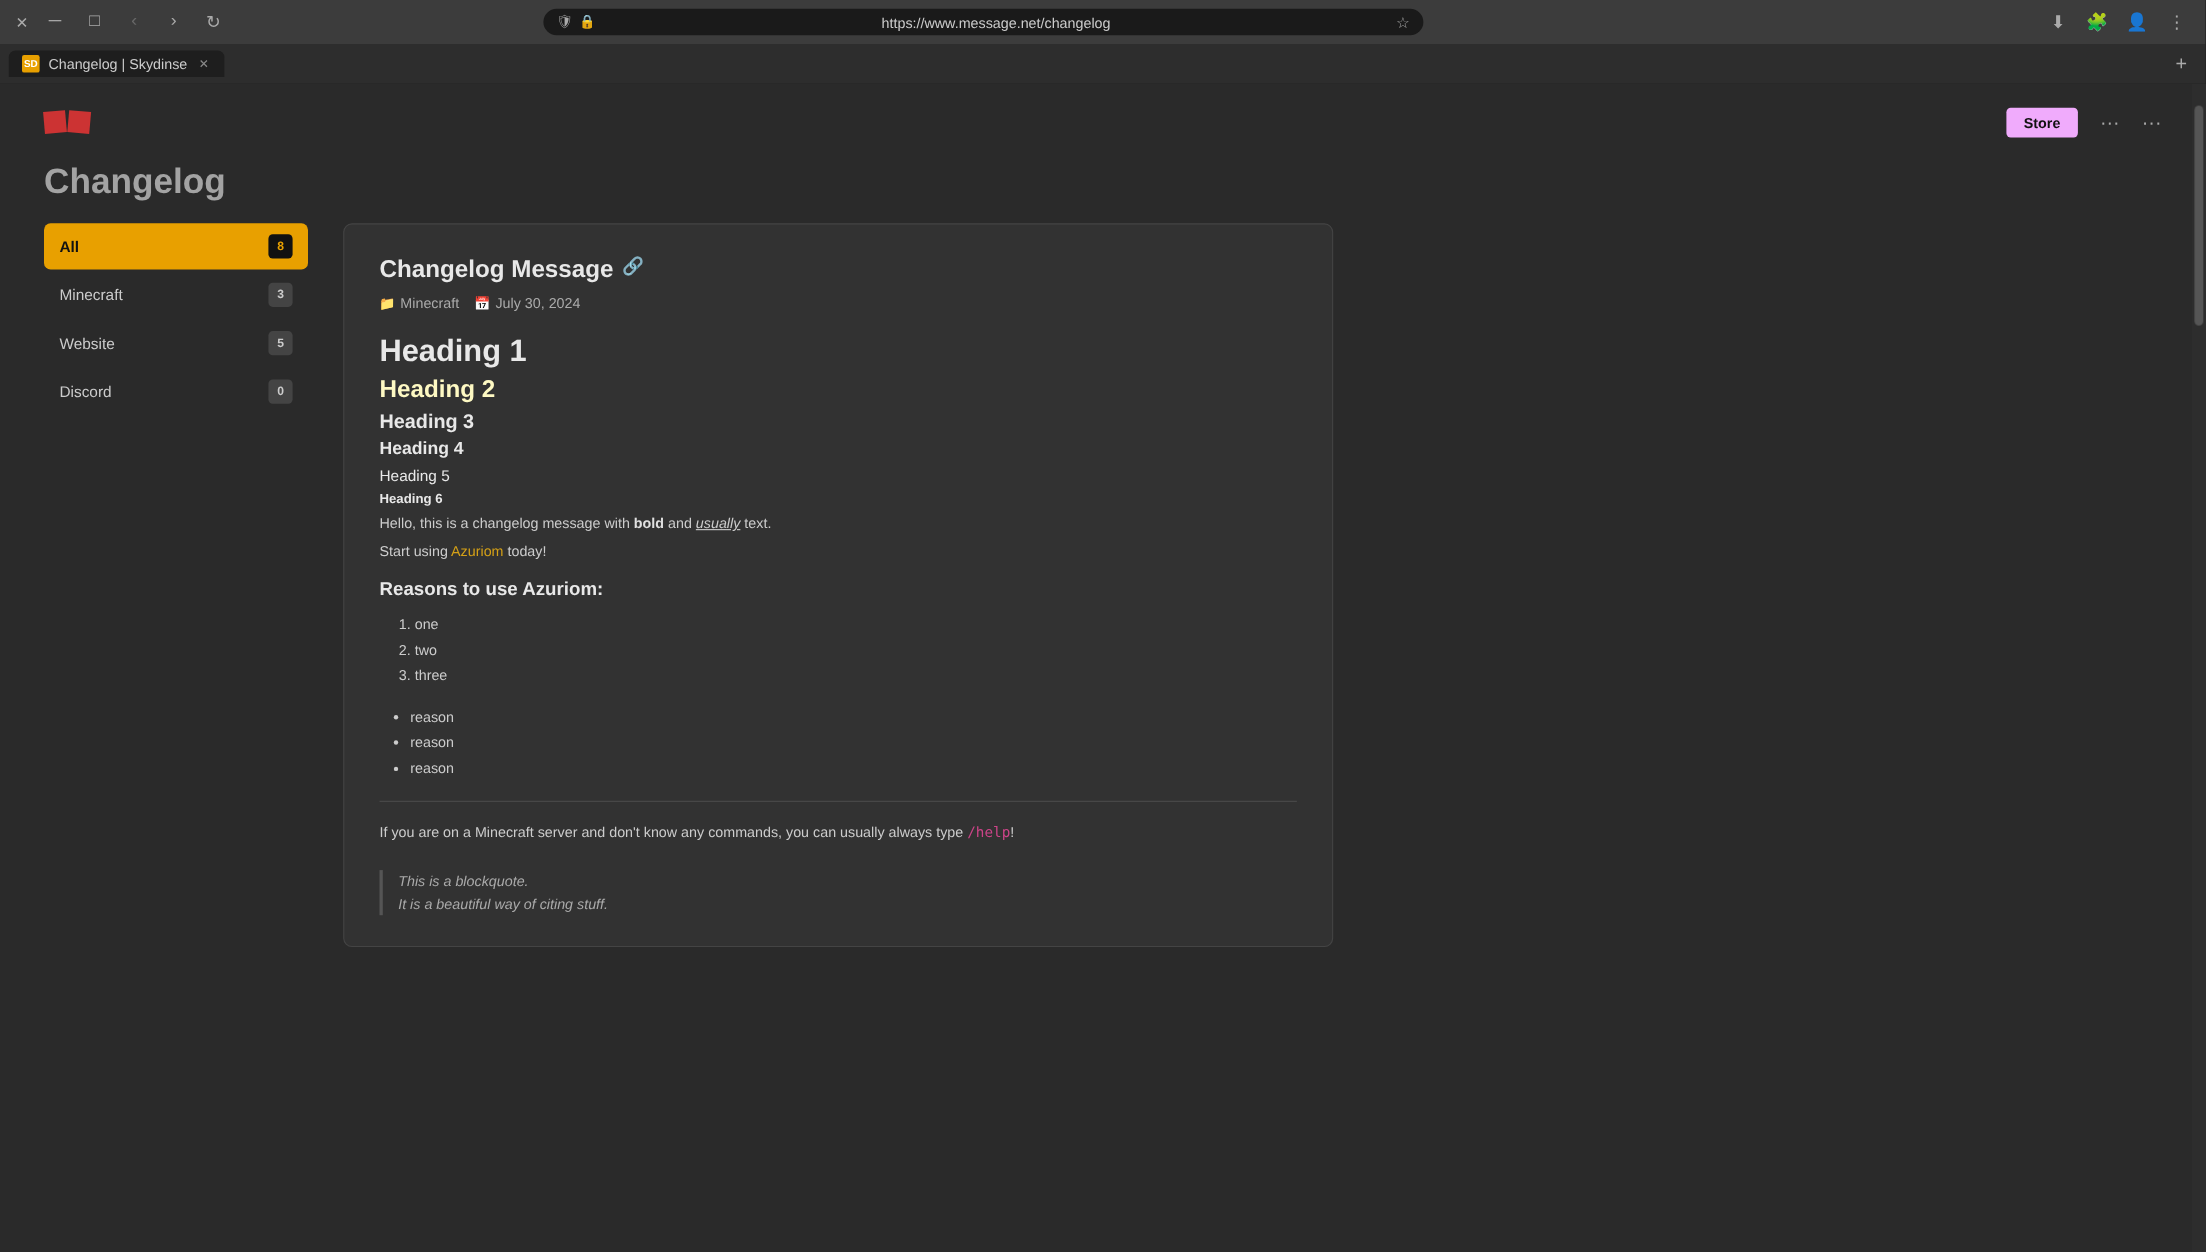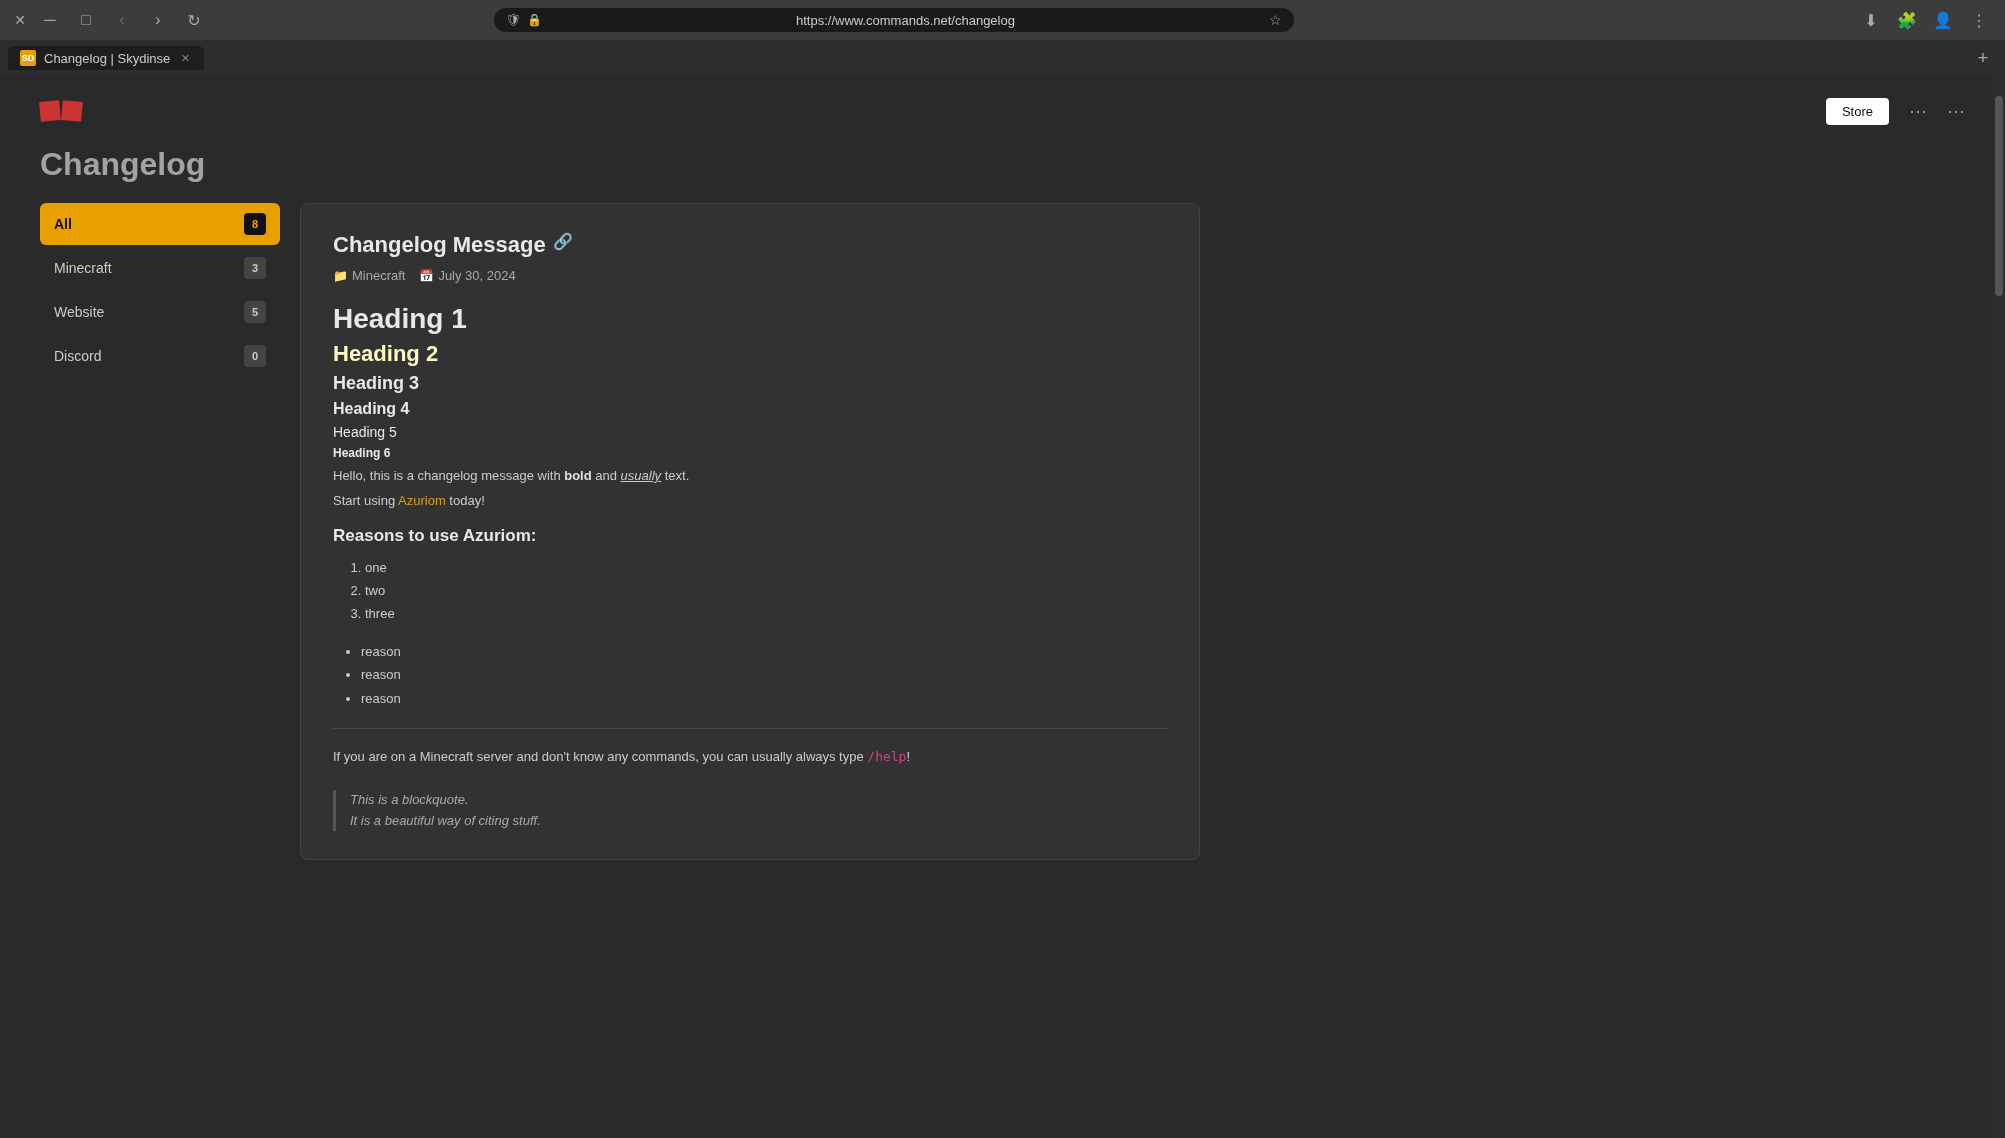--- a/index.html
+++ b/index.html
@@ -200,26 +200,26 @@
       transform: rotate(5deg);
     }
 
     .header-nav {
       display: flex;
       gap: 20px;
       align-items: center;
     }
 
     .nav-btn-primary {
-      background: #ffffff;
+      background: #f0abfc;
       color: #111;
       padding: 6px 16px;
       border-radius: 4px;
       font-size: 13px;
-      font-weight: 400;
+      font-weight: 700;
       cursor: pointer;
     }
 
     .nav-link {
       color: #aaa;
       font-size: 13px;
       cursor: pointer;
     }
 
     
@@ -230,21 +230,21 @@
 
     .page-title {
       font-size: 32px;
       font-weight: 600;
       color: #a3a3a3;
       margin-bottom: 20px;
     }
 
     .layout-grid {
       display: flex;
-      gap: 20px;
+      gap: 32px;
     }
 
     
     .sidebar {
       width: 240px;
       flex-shrink: 0;
     }
 
     .sidebar-item {
       display: flex;
@@ -427,21 +427,21 @@
     <span class="browser-nav-btn">□</span>
     <span class="browser-nav-btn disabled">‹</span>
     <span class="browser-nav-btn">›</span>
     <span class="browser-nav-btn">↻</span>
 
     <div class="address-bar-container">
       <div class="address-bar-icons">
         <span style="color:#aaa;font-size:12px;">🛡</span>
         <span style="color:#aaa;font-size:12px;">🔒</span>
       </div>
-      <span class="address-url">https://www.commands.net/changelog</span>
+      <span class="address-url">https://www.message.net/changelog</span>
       <span style="color:#aaa;font-size:14px;">☆</span>
     </div>
 
     <div class="browser-actions">
       <span class="browser-action-btn">⬇</span>
       <span class="browser-action-btn">🧩</span>
       <span class="browser-action-btn" style="color:#6688ff;">👤</span>
       <span class="browser-action-btn">⋮</span>
     </div>
   </div>

